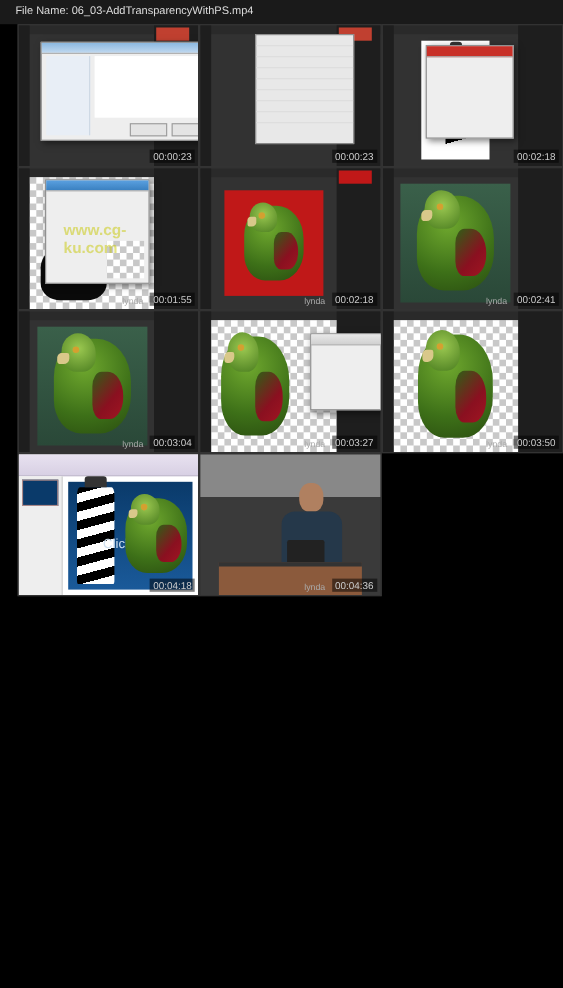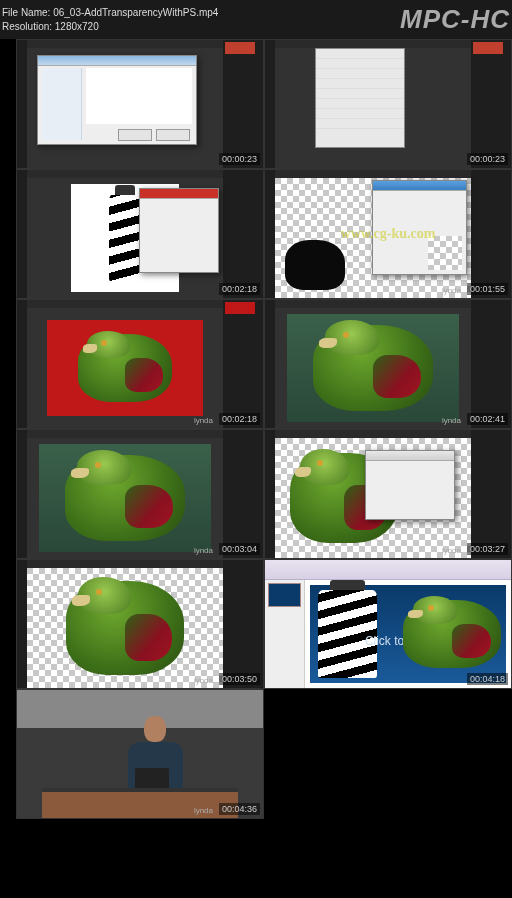--- a/index.html
+++ b/index.html
@@ -1,25 +1,25 @@
 <!DOCTYPE html>
 <html><head>
 <meta charset="utf-8">
 <style>
 * { margin:0; padding:0; box-sizing:border-box; }
 body { width:512px; height:898px; background:#000; font-family:Arial,sans-serif; overflow:hidden; }
-.header { background:#1a1a1a; color:#ddd; font-size:10px; padding:4px 2px; display:flex; justify-content:space-between; align-items:center; }
+.header { background:#1a1a1a; color:#ddd; font-size:10px; padding:4px 14px; display:flex; justify-content:space-between; align-items:flex-end; }
 .header-left { line-height:1.4; }
 .header-right { font-size:26px; font-weight:bold; color:#aaa; letter-spacing:1px; font-style:italic; }
-.grid { display:grid; grid-template-columns:1fr 1fr; grid-auto-rows:130px;padding-left:16px; }
+.grid { display:grid; grid-template-columns:1fr 1fr 1fr; grid-auto-rows:130px;padding-left:16px; }
 .thumb { border:1px solid #333; background:#3a3a3a; position:relative; overflow:hidden; }
 .thumb-inner { position:absolute; inset:0; background:#2b2b2b; }
 .ts { position:absolute; bottom:3px; right:3px; color:#ccc; font-size:9px; background:rgba(0,0,0,0.5); padding:1px 3px; }
 .watermark { position:absolute; bottom:3px; right:50px; font-size:8px; color:#aaa; }
-.cg-watermark { position:absolute; left:50%; top:50%; transform:translate(-50%,-50%); color:rgba(200,200,0,0.5); font-size:14px; font-weight:bold;font-family:Liberation Serif, serif; }
+.cg-watermark { position:absolute; left:50%; top:50%; transform:translate(-50%,-50%); color:rgba(200,200,0,0.5); font-size:14px; font-weight:bold; }
 
 .ps-dark { background:#323232; }
 .ps-tools { position:absolute; left:0; top:0; bottom:0; width:10px; background:#1e1e1e; }
 .ps-panels { position:absolute; right:0; top:0; bottom:0; width:40px; background:#1e1e1e; }
 .ps-menu { position:absolute; top:0; left:0; right:0; height:8px; background:#2a2a2a; }
 .ps-canvas { position:absolute; left:10px; right:40px; top:8px; bottom:0; display:flex; align-items:center; justify-content:center; }
 .dialog { position:absolute; background:#eee; border:1px solid #888; box-shadow:2px 2px 6px rgba(0,0,0,0.5); }
 .dialog-header { height:10px; background:linear-gradient(#e8e8e8,#d0d0d0); border-bottom:1px solid #aaa; }
 .win7-dialog .dialog-header { background:linear-gradient(#8bb8e0,#c0d8ef); }
 .color-swatch { width:30px; height:12px; margin:2px; }
@@ -47,23 +47,21 @@
 .ppt-parrot { position:absolute; right:5px; top:15%; width:50%; height:70%; }
 .menu-drop { position:absolute; left:50px; top:8px; width:90px; height:100px; background:#e8e8e8; border:1px solid #888; }
 .menu-item { height:10px; border-bottom:1px solid #ddd; }
 </style>
 </head>
 <body>
 
 <div class="header">
   <div class="header-left">
     <div><span>File Name:</span> <span>06_03-AddTransparencyWithPS.mp4</span></div>
-    <div><span>Resolution:</span> <span>1280x720</span></div>
-  </div>
-  <div class="header-right">MPC-HC</div>
+  </div>
 </div>
 
 <div class="grid">
 
   <div class="thumb">
     <div class="thumb-inner ps-dark">
       <div class="ps-menu"></div>
         <div class="ps-tools"></div>
         <div class="ps-panels">
           <div class="color-swatch" style="background:#c04030"></div>

